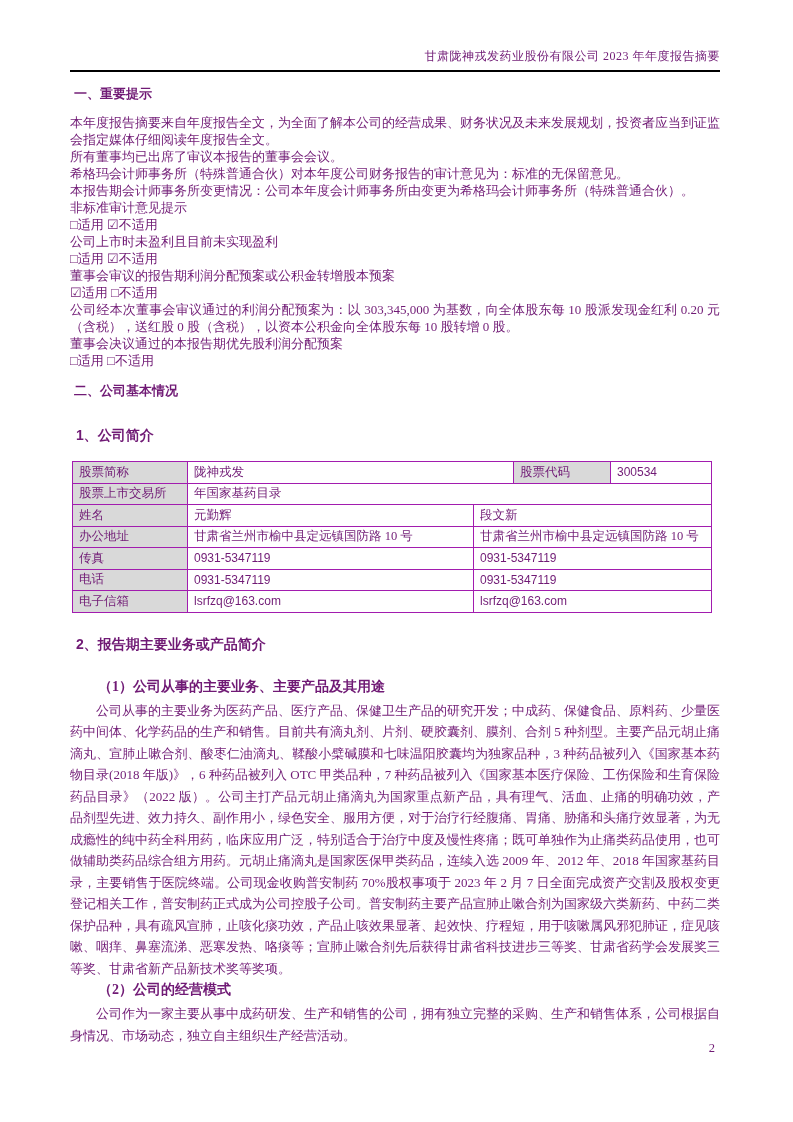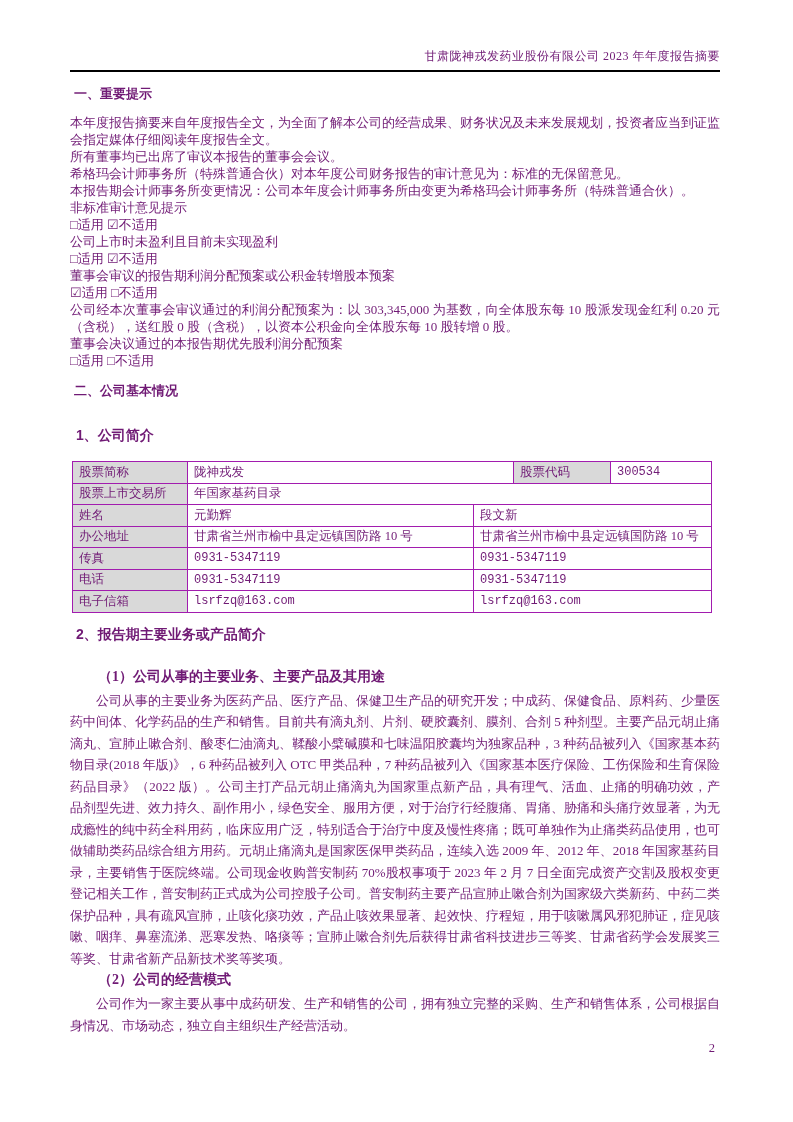--- a/index.html
+++ b/index.html
@@ -46,22 +46,22 @@
   table.company td{
     border:1px solid #a21caf;
     height:20.5px;
     padding:0 6px;
     vertical-align:middle;
     overflow:hidden;
     white-space:nowrap;
   }
   td.lbl{background:#d9d9d9;}
   td.ctr{text-align:center;}
-  td.mono{font-family:Liberation Mono, monospace;font-size:12px;}
-  h2.sub2{margin-top:13px;}
+  td.mono{font-family:Liberation Sans, sans-serif;font-size:12px;}
+  h2.sub2{margin-top:23px;}
   h3.item{
     font-size:14px;font-weight:bold;
     margin:24px 0 0 0;
     text-indent:2em;
   }
   .s2-par{
     margin:4px 0 0 0;
     font-size:13px;line-height:21.5px;
     text-align:justify;
     text-indent:2em;

